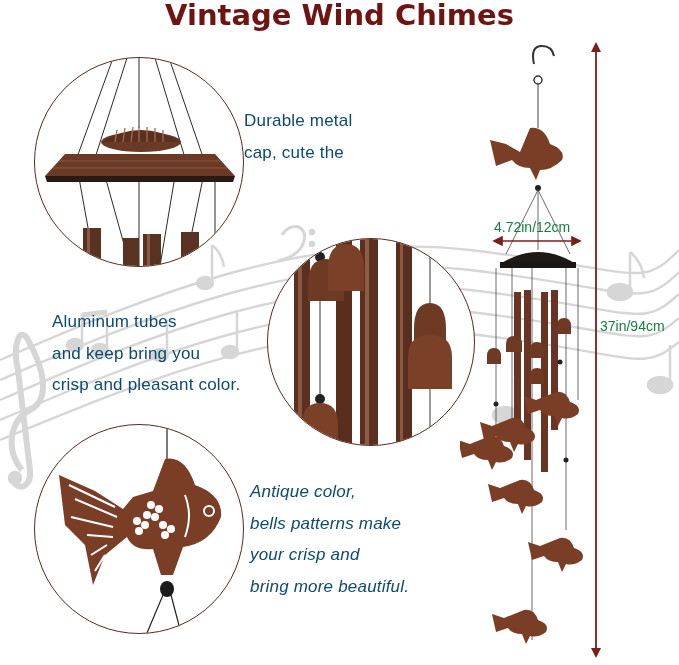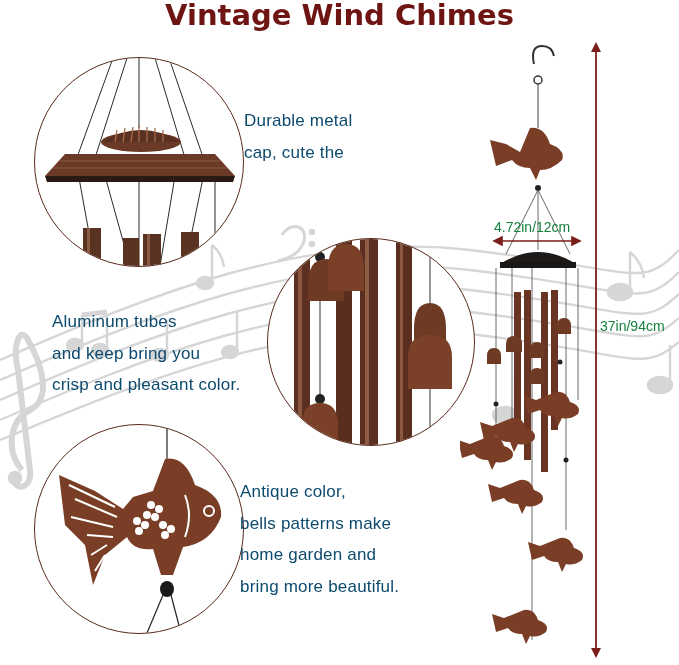--- a/index.html
+++ b/index.html
@@ -173,24 +173,24 @@
       <circle cx="128" cy="100" r="4"></circle>
         <circle cx="136" cy="104" r="4"></circle>
         <circle cx="130" cy="110" r="4"></circle>
     </g>
     <ellipse cx="132" cy="164" rx="7" ry="8" fill="#1a1a1a"></ellipse>
     <line x1="128" y1="170" x2="112" y2="208" stroke="#222" stroke-width="1.2"></line>
     <line x1="136" y1="170" x2="146" y2="208" stroke="#222" stroke-width="1.2"></line>
   </svg>
 </div>
 
-<div class="caption" style="left:240px; top:476px; width:204px;">
+<div class="caption" style="left:250px; top:476px; width:204px;font-style:italic;">
   <div>Antique color,</div>
   <div>bells patterns make</div>
-  <div>home garden and</div>
+  <div>your crisp and</div>
   <div>bring more beautiful.</div>
 </div>
 
 <svg class="product" width="160" height="627" viewBox="460 38 160 627" style="left:460px; top:38px;">
 
   <path d="M534 64 Q 530 46 542 46 Q 552 46 554 56" fill="none" stroke="#333" stroke-width="2"></path>
   <circle cx="538" cy="80" r="4" fill="none" stroke="#333" stroke-width="1.5"></circle>
   <line x1="538" y1="84" x2="538" y2="128" stroke="#444" stroke-width="1"></line>
 
   <g fill="#7a3e26">

